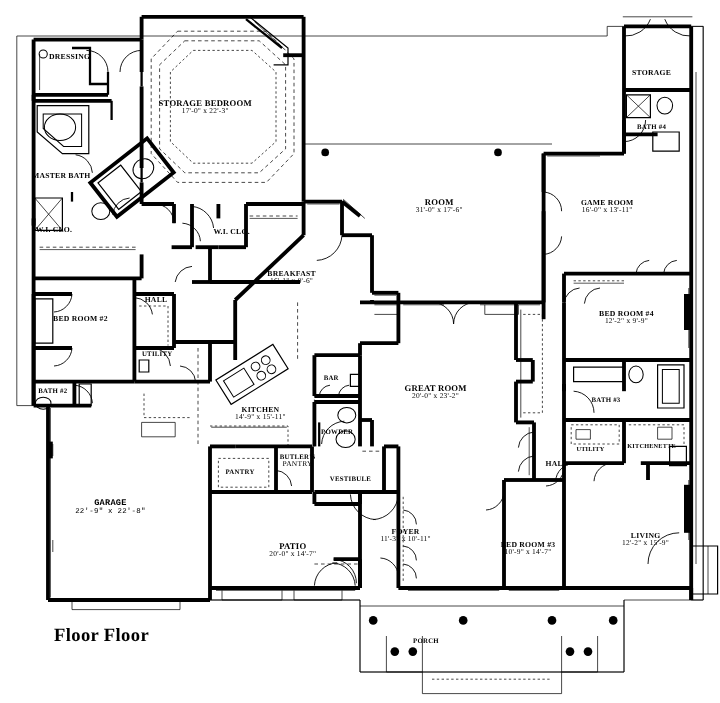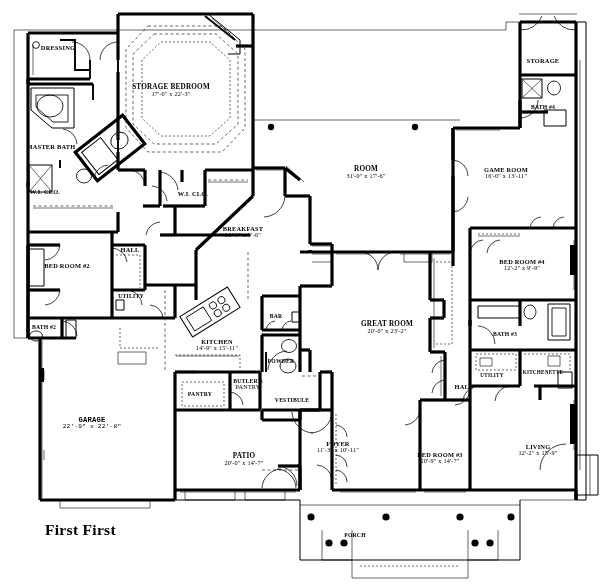--- a/index.html
+++ b/index.html
@@ -373,21 +373,21 @@
     <path class="hair" d="M468,530 L468,560 L498,560 L498,530"></path>
     <path class="hair" d="M352,560 L352,578 L468,578 L468,560"></path>
     <path class="dash2" d="M360,566 L460,566"></path>
 
     <path class="hair" d="M576,22 L586,22 L586,500 L576,500"></path>
     <path class="hair" d="M580,60 L580,470"></path>
     <path class="w" d="M285,168 L300,180"></path>
     <path class="hair" d="M286,166 L304,182"></path>
   </svg>
 
-  <div id="floor-title">First First</div>
+  <div id="floor-title">Floor Floor</div>
 
   <div id="labels">
       <div class="room-label sm" style="left: 58px; top: 48px;">
         <span class="nm">DRESSING</span>
       </div>
       <div class="room-label " style="left: 171px; top: 90px;">
         <span class="nm">STORAGE BEDROOM</span>
         <span class="dim">17'-0" x 22'-3"</span>
       </div>
       <div class="room-label sm" style="left: 51px; top: 147px;">
@@ -440,21 +440,21 @@
         <span class="dim">22'-9" x 22'-8"</span>
       </div>
       <div class="room-label " style="left: 244px; top: 459px;">
         <span class="nm">PATIO</span>
         <span class="dim">20'-0" x 14'-7"</span>
       </div>
       <div class="room-label " style="left: 366px; top: 172px;">
         <span class="nm">ROOM</span>
         <span class="dim">31'-0" x 17'-6"</span>
       </div>
-      <div class="room-label " style="left: 363px; top: 327px; margin-left: 24px;">
+      <div class="room-label " style="left: 363px; top: 327px;">
         <span class="nm">GREAT ROOM</span>
         <span class="dim">20'-0" x 23'-2"</span>
       </div>
       <div class="room-label sm" style="left: 338px; top: 447px;">
         <span class="nm">FOYER</span>
         <span class="dim">11'-3" x 10'-11"</span>
       </div>
       <div class="room-label sm" style="left: 440px; top: 458px;">
         <span class="nm">BED ROOM #3</span>
         <span class="dim">10'-9" x 14'-7"</span>

